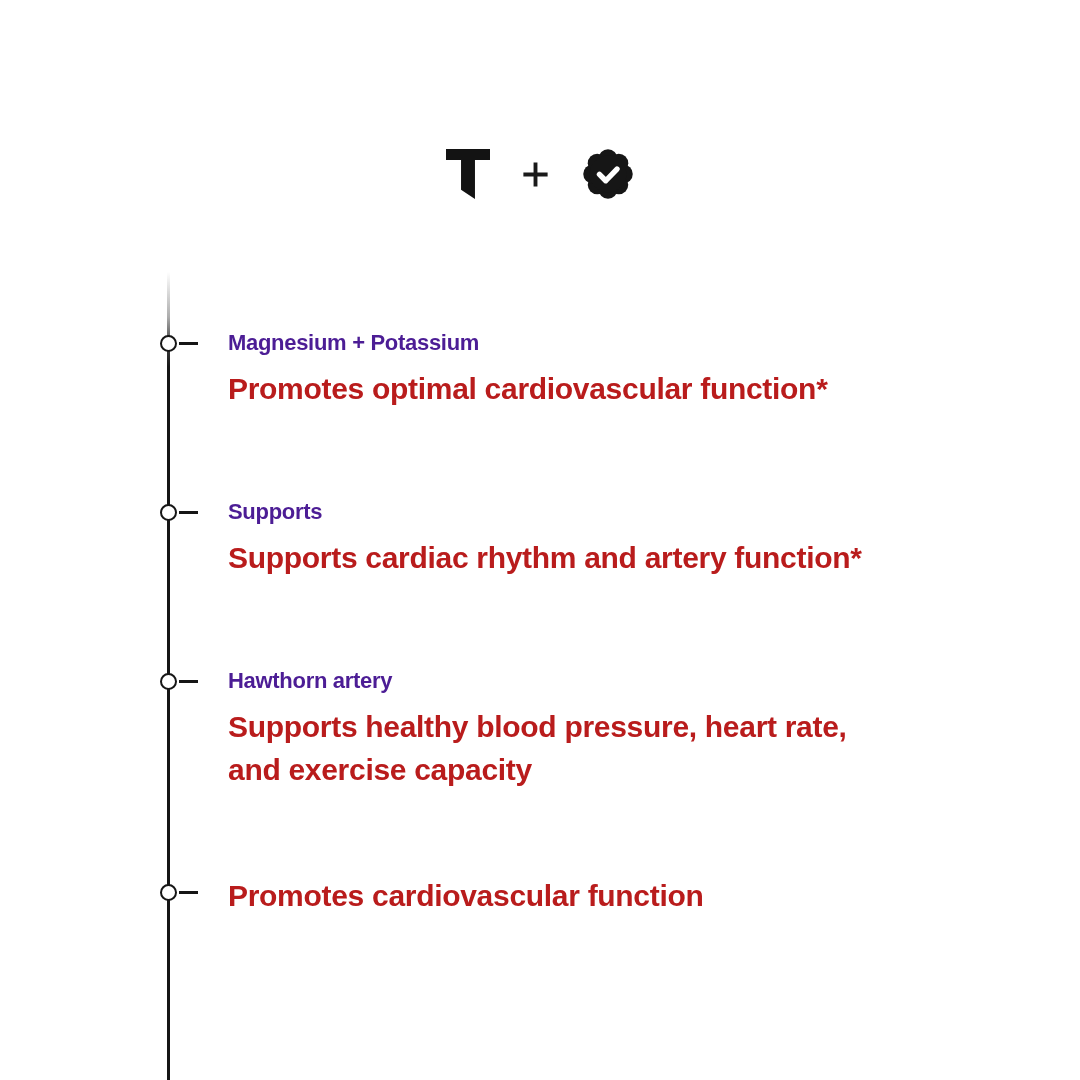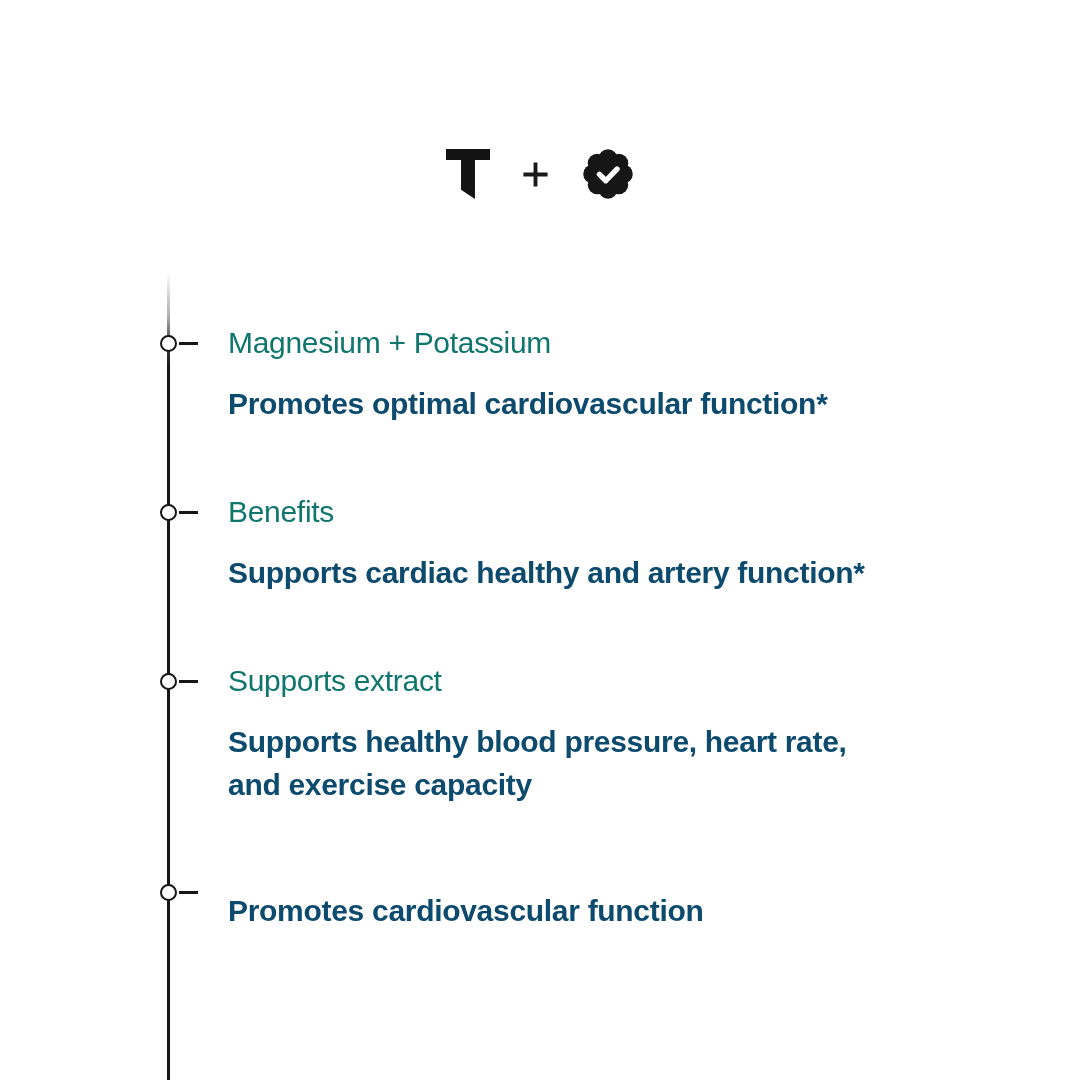--- a/index.html
+++ b/index.html
@@ -50,33 +50,33 @@
     left:179px;top:20px;
     width:19px;height:2.5px;
     background:#161616;
   }
   .item-text{
     position:absolute;
     left:228px;top:0;
     width:720px;
   }
   .item-title{
-    font-size:30px;
-    font-weight:400;
+    font-size:22px;
+    font-weight:700;
     line-height:42px;
     letter-spacing:-0.3px;
-    color:#0f766e;
+    color:#4c1d95;
   }
   .item-desc{
     font-size:30px;
     font-weight:700;
     line-height:43px;
     letter-spacing:-0.3px;
-    color:#0c4a6e;
-    margin-top:18px;
+    color:#b91c1c;
+    margin-top:3px;
     white-space:pre-line;
   }
 </style>
 </head>
 <body>
 
 <div class="canvas">
 
   <div class="logo-row">
     <svg width="44" height="50" viewBox="0 0 60 68" aria-hidden="true">
@@ -111,30 +111,30 @@
     <div class="item-text">
       <div class="item-title">Magnesium + Potassium</div>
       <div class="item-desc">Promotes optimal cardiovascular function*</div>
     </div>
   </div>
 
   <div class="item" style="top:491px">
     <span class="marker-circle"></span>
     <span class="marker-dash"></span>
     <div class="item-text">
-      <div class="item-title">Benefits</div>
-      <div class="item-desc">Supports cardiac healthy and artery function*</div>
+      <div class="item-title">Supports</div>
+      <div class="item-desc">Supports cardiac rhythm and artery function*</div>
     </div>
   </div>
 
   <div class="item" style="top:660px">
     <span class="marker-circle"></span>
     <span class="marker-dash"></span>
     <div class="item-text">
-      <div class="item-title">Supports extract</div>
+      <div class="item-title">Hawthorn artery</div>
       <div class="item-desc">Supports healthy blood pressure, heart rate,
 and exercise capacity</div>
     </div>
   </div>
 
   <div class="item" style="top:871px">
     <span class="marker-circle"></span>
     <span class="marker-dash"></span>
     <div class="item-text">
       <div class="item-desc">Promotes cardiovascular function</div>

